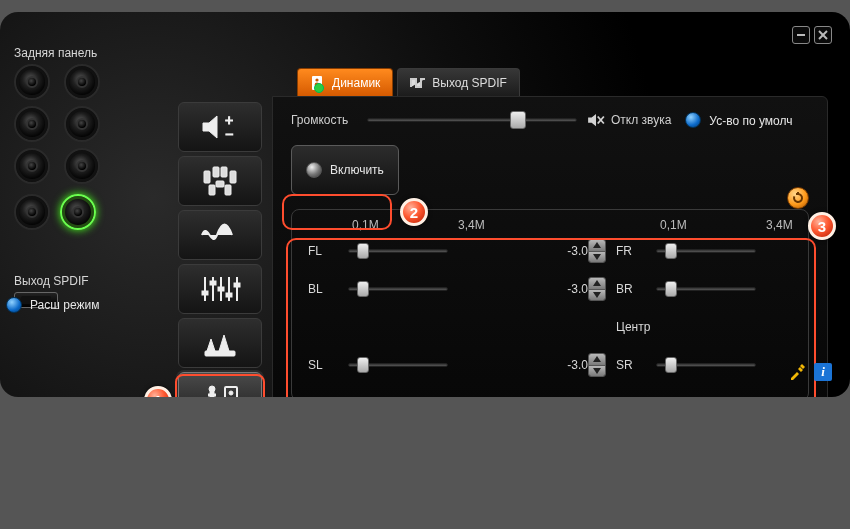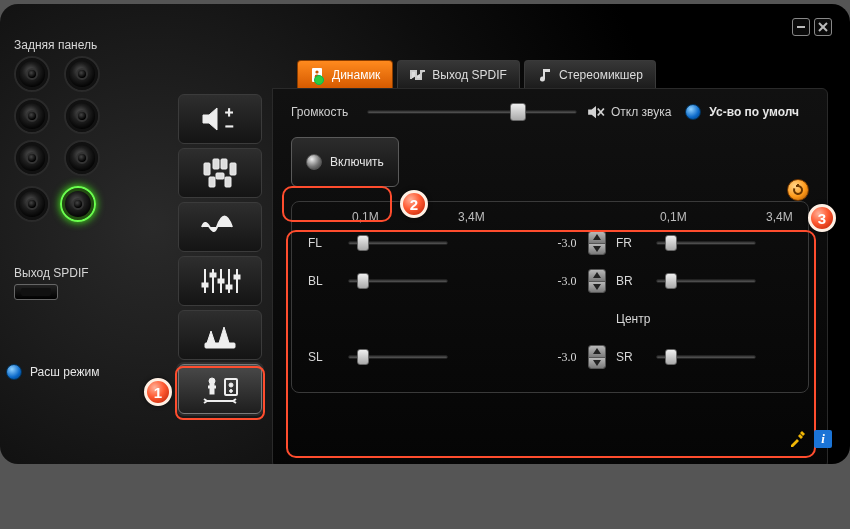--- a/index.html
+++ b/index.html
@@ -21,22 +21,22 @@
   body {
     margin: 0;
     background: #555;
     font-family: "Segoe UI", Tahoma, Arial, sans-serif;
     font-size: 12px;
     color: var(--text);
   }
   .app {
     position: relative;
     width: 850px;
-    height: 460px;
-    margin: 4px auto;
+    height: 385px;
+    margin: 12px auto;
     background: radial-gradient(circle at 18% 48%, #2a2a2a 0%, #0d0d0d 45%, #000 70%);
     border-radius: 18px;
     overflow: hidden;
   }
   
   .win-ctrls { position: absolute; top: 14px; right: 18px; display: flex; gap: 4px; }
   .win-btn {
     width: 18px; height: 18px; border: 1px solid #888; border-radius: 3px;
     background: #0a0a0a; color: #ccc; display: flex; align-items: center;
     justify-content: center; font-size: 11px; line-height: 1;
@@ -134,21 +134,21 @@
     position:absolute; left:0; right:0; top:50%; height:4px; transform:translateY(-50%);
     background: linear-gradient(#333,#555); border-radius:2px; border:1px solid #222;
   }
   .hslider .thumb {
     position:absolute; top:50%; transform:translate(-50%,-50%);
     width:16px; height:18px; background:linear-gradient(#eee,#aaa);
     border:1px solid #666; border-radius:3px;
   }
   .mute { display:flex; align-items:center; gap:6px; color:#cfcfcf; margin-left:10px;}
   .mute svg { width:18px; height:14px; fill:#d2d2d2; }
-  .default-dev { display:flex; align-items:center; gap:8px; margin-left:14px;font-weight:bold; }
+  .default-dev { display:flex; align-items:flex-end; gap:8px; margin-left:14px; }
 
   .enable-wrap {
     display:inline-flex; align-items:center; gap:8px; padding:16px 14px;
     border:1px solid #5a5a5a; border-radius:6px; background:linear-gradient(#2c2c2c,#121212);
     margin-bottom: 14px;
   }
   .radio-dot {
     width:16px; height:16px; border-radius:50%;
     background:radial-gradient(circle at 35% 30%, #eee, #777 55%, #333);
     border:1px solid #555;
@@ -170,21 +170,21 @@
   .dist-row {
     display:grid; grid-template-columns: 40px 110px 80px 50px 28px 40px 110px 80px 50px 28px;
     align-items:center; height:38px;
   }
   .ch-label { color:#d8d8d8; }
   .small-slider { position:relative; height:16px; width:100px; }
   .small-slider .track { position:absolute; left:0; right:0; top:50%; height:4px; transform:translateY(-50%);
     background:linear-gradient(#333,#555); border-radius:2px; border:1px solid #222;}
   .small-slider .thumb { position:absolute; top:50%; transform:translate(-50%,-50%);
     width:12px; height:16px; background:linear-gradient(#eee,#aaa); border:1px solid #666; border-radius:3px;}
-  .val { color:#d8d8d8; text-align:center; padding-left:8px;font-family:Liberation Serif, serif;}
+  .val { color:#d8d8d8; text-align:right; padding-left:8px;}
   .stepper {
     width:18px; height:24px; display:flex; flex-direction:column; border:1px solid #555; border-radius:3px;
     overflow:hidden;
   }
   .stepper div { flex:1; background:linear-gradient(#b8b8b8,#7a7a7a); display:flex; align-items:center; justify-content:center;}
   .stepper div:first-child { border-bottom:1px solid #555; }
   .stepper svg { width:8px; height:6px; fill:#222; }
 
   
   .marker {
@@ -326,26 +326,20 @@
             </svg>
           <span class="speaker-check"></span>
         </span>
         <span>Динамик</span>
       </div>
       <div class="tab">
         <svg viewBox="0 0 16 16" fill="none" stroke="#ccc" stroke-width="2">
             <path d="M1 12V4h5v8h5V4h4"></path>
           </svg>
         <span>Выход SPDIF</span>
-      </div>
-      <div class="tab">
-        <svg viewBox="0 0 16 16">
-            <path d="M6 2h7v3H8v7a2.5 2.5 0 1 1-2-2.45V2z"></path>
-          </svg>
-        <span>Стереомикшер</span>
       </div>
     </div>
 
     <div class="content">
       <div class="vol-row">
         <span class="vol-label">Громкость</span>
         <div class="hslider" style="max-width:210px;">
           <div class="track"></div>
           <div class="thumb" id="vol-thumb" style="left: 72%;"></div>
         </div>

